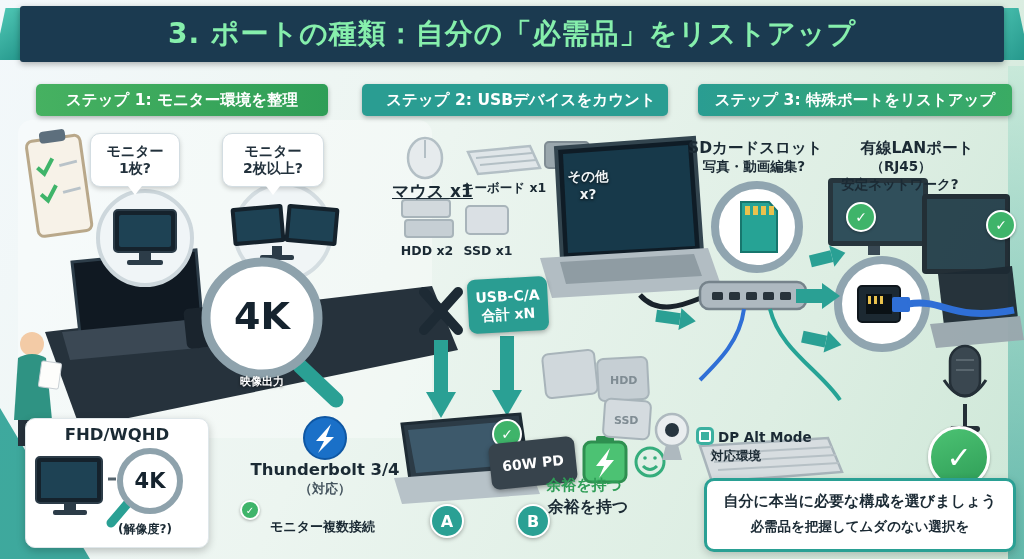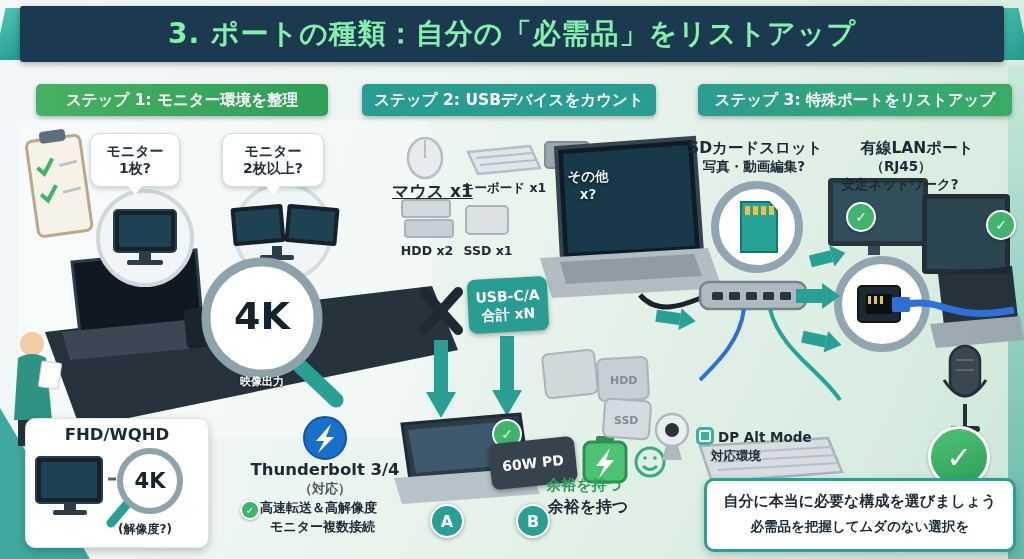--- a/index.html
+++ b/index.html
@@ -280,21 +280,21 @@
 
   <div class="header-wrap">
     <div class="edge edge-l"></div>
     <div class="edge edge-r"></div>
     <div class="header-bar">
       <div class="header-title">3. ポートの種類：自分の「必需品」をリストアップ</div>
     </div>
   </div>
 
   <div class="step-badge" style="left:36px;width:292px;background:linear-gradient(90deg,#46b161,#2f9e57);">ステップ 1: モニター環境を整理</div>
-  <div class="step-badge" style="left:362px;width:294px;background:#2a9d92;">ステップ 2: USBデバイスをカウント</div>
+  <div class="step-badge" style="left:362px;width:294px;background:#2a9d92;padding-left:12px;">ステップ 2: USBデバイスをカウント</div>
   <div class="step-badge" style="left:698px;width:314px;background:linear-gradient(90deg,#2a9d92,#3aab63);">ステップ 3: 特殊ポートをリストアップ</div>
 
   <div class="bubble" style="left:90px;top:133px;width:88px;height:52px;">
     <span>モニター</span>
     <span>1枚?</span>
   </div>
   <div class="bubble" style="left:222px;top:133px;width:100px;height:52px;">
     <span>モニター</span>
     <span>2枚以上?</span>
   </div>
@@ -314,21 +314,20 @@
         <circle cx="124" cy="62" r="30" fill="#ffffff" stroke="#8ea2ac" stroke-width="6"></circle>
       </g>
     </svg>
     <div class="mag-txt" style="left:100px;top:50px;width:48px;font-size:21px;">4K</div>
     <div class="lbl" style="left:64px;top:102px;width:110px;font-size:12px;">(解像度?)</div>
   </div>
 
   <div class="lbl" style="left:245px;top:460px;width:160px;font-size:16.5px;">Thunderbolt 3/4</div>
   <div class="lbl" style="left:245px;top:480px;width:160px;font-size:13px;color:#46555f;">（対応）</div>
   <div class="check" style="left:240px;top:500px;width:16px;height:16px;font-size:10px;">✓</div>
-  <div class="lbl" style="left:260px;top:499px;width:150px;font-size:13px;text-align:left;">高速転送＆高解像度</div>
   <div class="lbl" style="left:240px;top:518px;width:165px;font-size:13px;">モニター複数接続</div>
   <div class="abadge" style="left:430px;top:504px;">A</div>
 
   <div class="lbl" style="left:392px;top:180px;width:68px;font-size:17px;text-decoration:underline;">マウス x1</div>
   <div class="lbl" style="left:458px;top:180px;width:92px;font-size:12.5px;">キーボード x1</div>
   <div class="lbl" style="left:396px;top:243px;width:62px;font-size:12.5px;">HDD x2</div>
   <div class="lbl" style="left:460px;top:243px;width:56px;font-size:12.5px;">SSD x1</div>
   <div class="other-tag" style="left:552px;top:168px;width:72px;">
     <div>その他</div>
     <div>x?</div>

